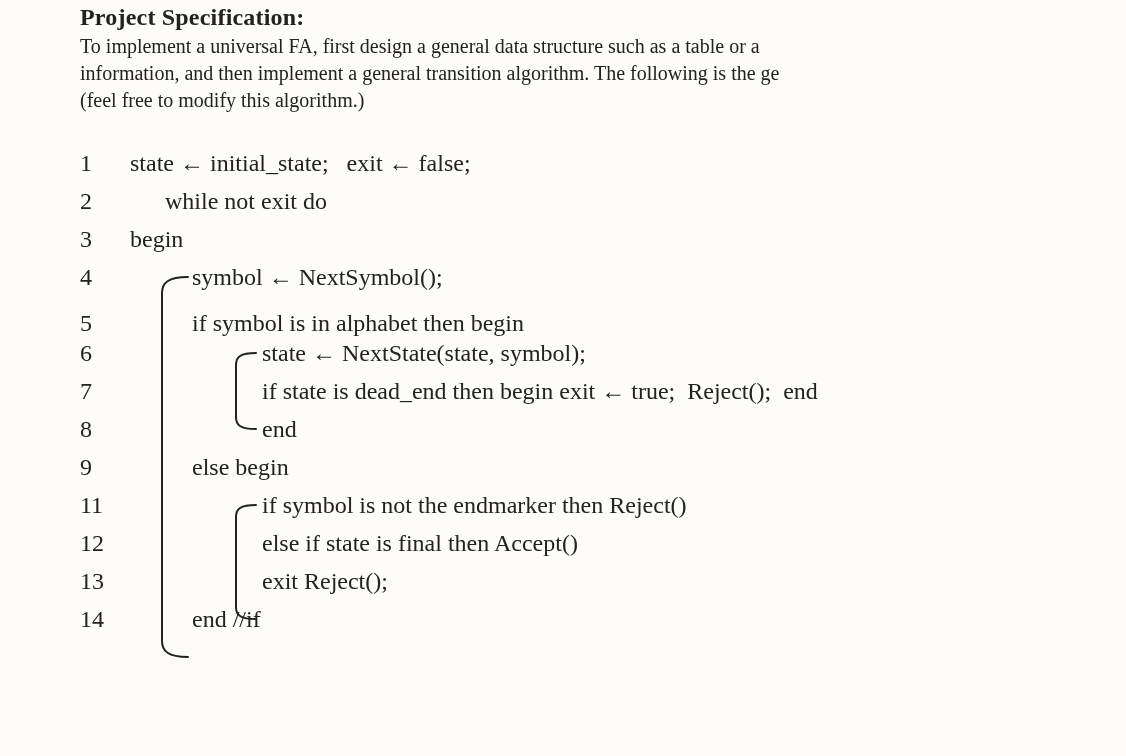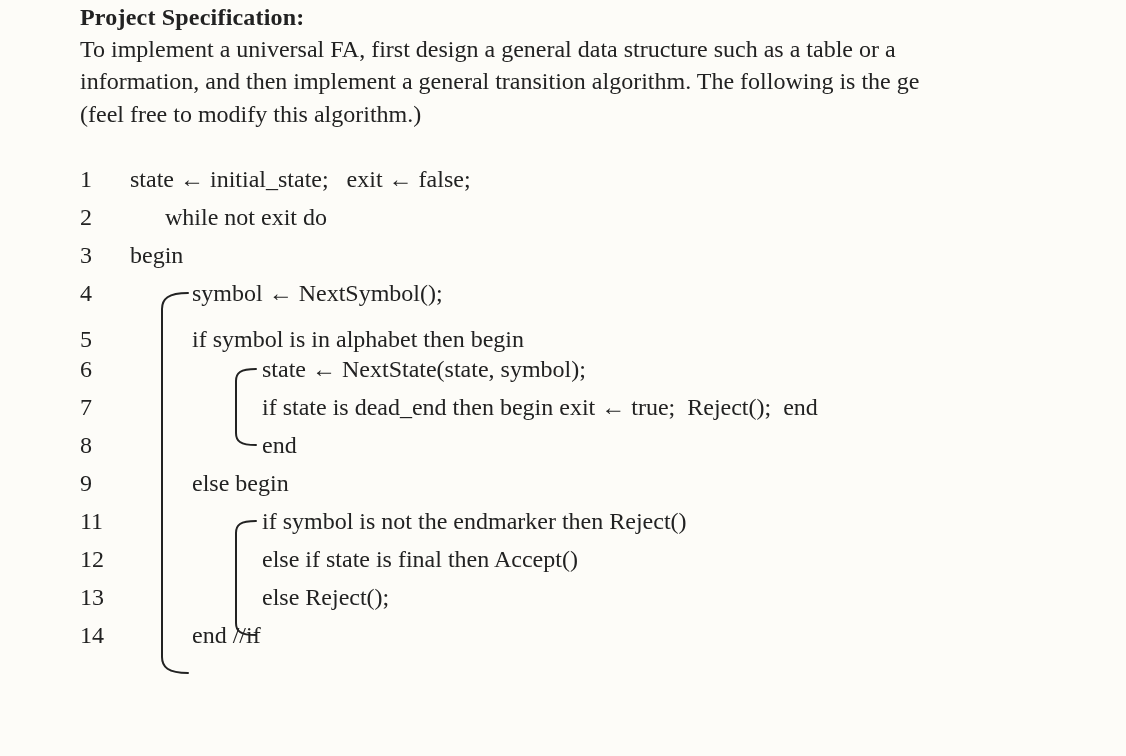--- a/index.html
+++ b/index.html
@@ -16,21 +16,21 @@
     box-sizing: border-box;
     padding: 4px 0 0 80px;
     width: 1041px;
   }
   .heading {
     font-weight: bold;
     font-size: 24px;
     letter-spacing: 0.2px;
   }
   .para {
-    font-size: 24px;
+    font-size: 20px;
     line-height: 1.35;
     text-align: justify;
     margin-top: 2px;
     white-space: pre-line;
   }
   .code-area {
     margin-top: 30px;
     position: relative;
   }
   .code-line {
@@ -108,21 +108,21 @@
       <div class="code-line">
         <span class="lineno">11</span>
         <span class="code-text" style="padding-left: 132px;">if symbol is not the endmarker then Reject()</span>
       </div>
       <div class="code-line">
         <span class="lineno">12</span>
         <span class="code-text" style="padding-left: 132px;">else if state is final then Accept()</span>
       </div>
       <div class="code-line">
         <span class="lineno">13</span>
-        <span class="code-text" style="padding-left: 132px;">else Reject();</span>
+        <span class="code-text" style="padding-left: 132px;">exit Reject();</span>
       </div>
       <div class="code-line">
         <span class="lineno">14</span>
         <span class="code-text" style="padding-left: 62px;">end //if</span>
       </div>
       <svg class="brackets" id="brackets-svg" width="900" height="570" viewBox="0 0 900 570">
         <path d="M 108 133
        C 88 133, 82 139, 82 149
        L 82 497
        C 82 507, 88 513, 108 513" fill="none" stroke="#222" stroke-width="2" stroke-linecap="round" stroke-linejoin="round"></path>

